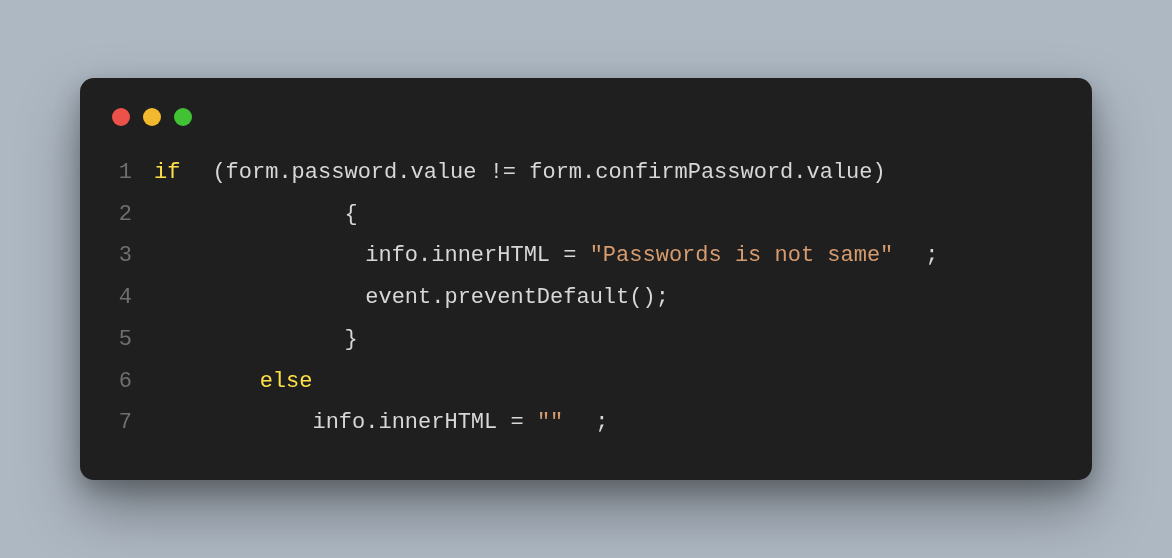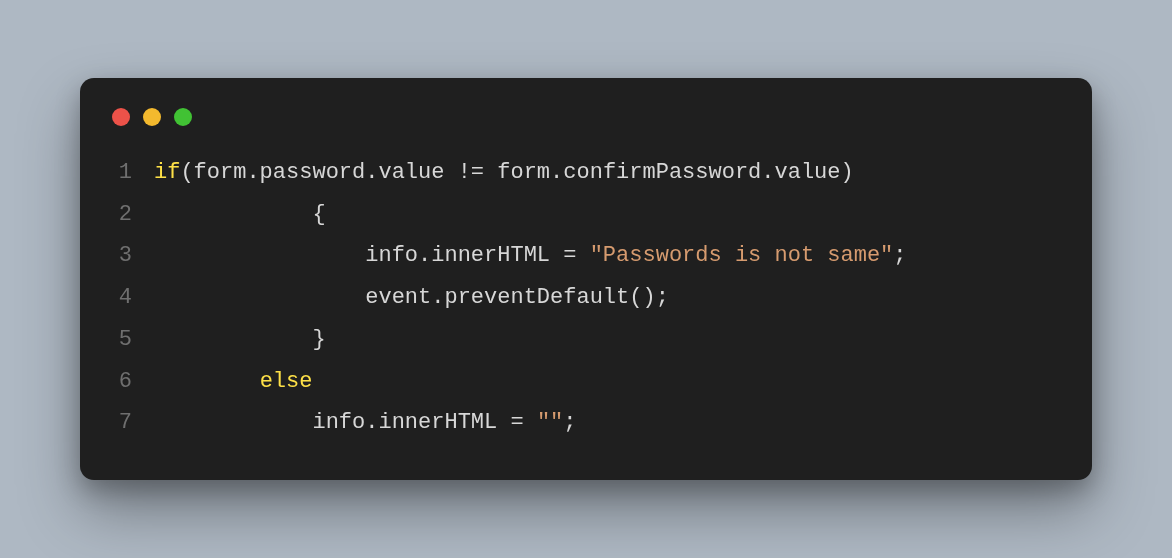--- a/index.html
+++ b/index.html
@@ -40,21 +40,21 @@
   }
   .row { display: flex; }
   .ln {
     width: 46px;
     text-align: right;
     color: #6f6f6f;
     user-select: none;
     padding-right: 22px;
   }
   .tok-key   { color: #fde047; }
-  .tok-punc  { color: #d7d7d7; }
+  .tok-punc  { color: #d7d7d7; margin-left: 32px; }
   .tok-id    { color: #d7d7d7; }
   .tok-str   { color: #d69b6f; }
 </style>
 </head>
 <body>
 
 <div class="window">
   <div class="traffic-lights">
     <div class="dot red"></div>
     <div class="dot yellow"></div>

